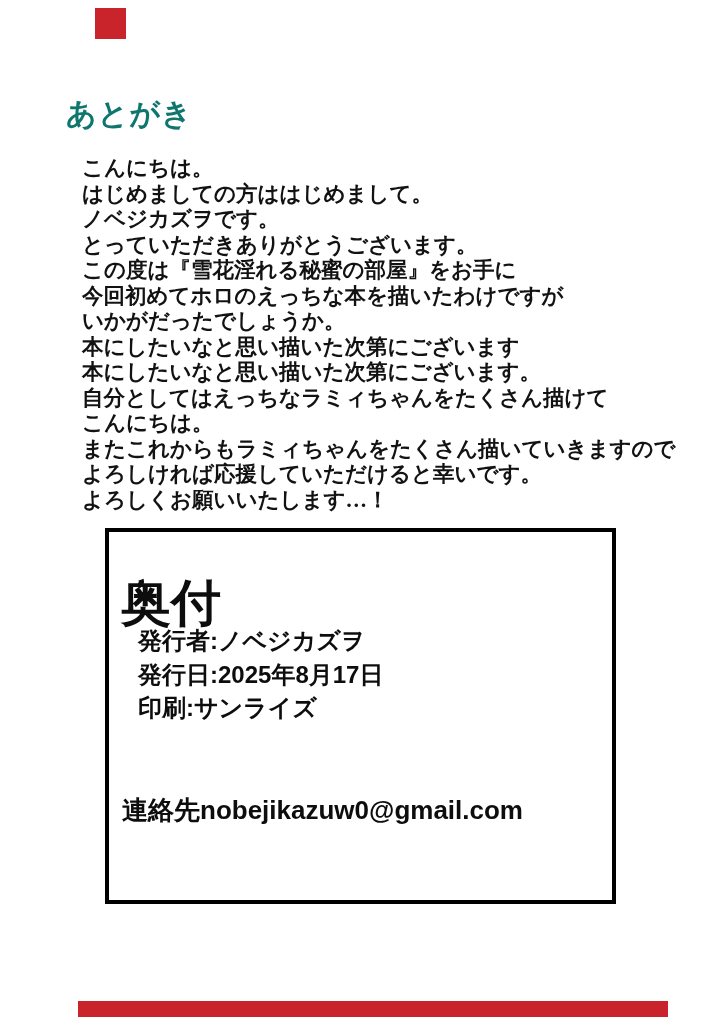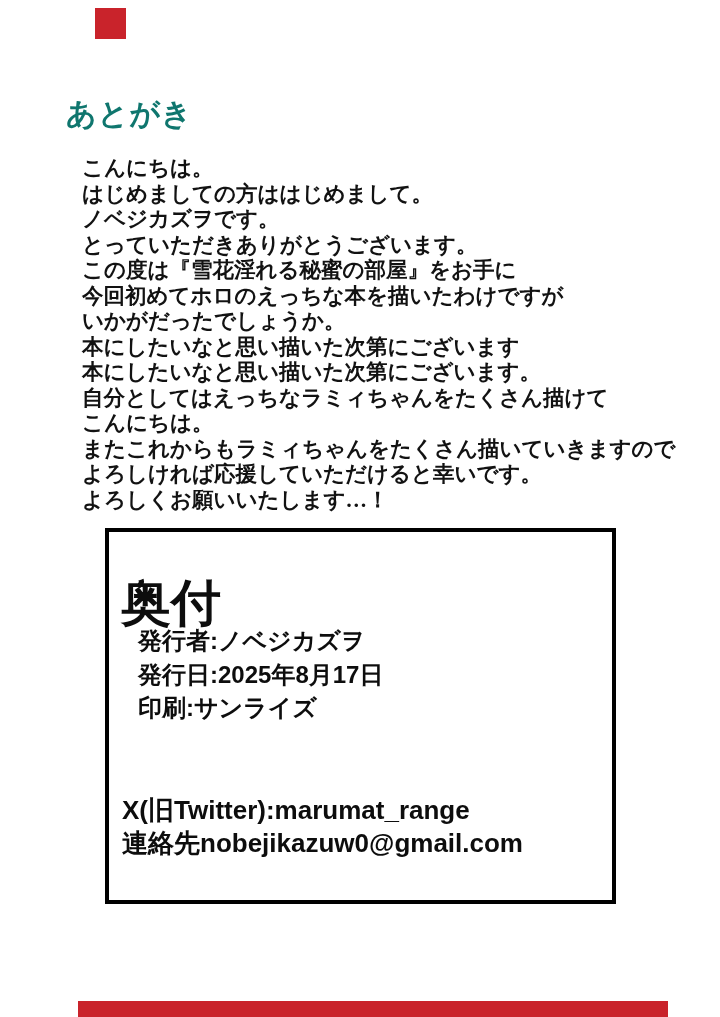--- a/index.html
+++ b/index.html
@@ -134,20 +134,19 @@
   <div class="colophon-box">
     <h2 class="colophon-title">奥付</h2>
 
     <div class="colophon-info">
       <div class="info-line">発行者:ノベジカズヲ</div>
       <div class="info-line">発行日:2025年8月17日</div>
       <div class="info-line">印刷:サンライズ</div>
     </div>
 
     <div class="colophon-contact">
-      <div class="contact-line">X(旧Twitter):marumat_range</div>
       <div class="contact-line">連絡先nobejikazuw0@gmail.com</div>
     </div>
   </div>
 
   <div class="censor-bar"></div>
 
 </div>
 
 </body></html>

